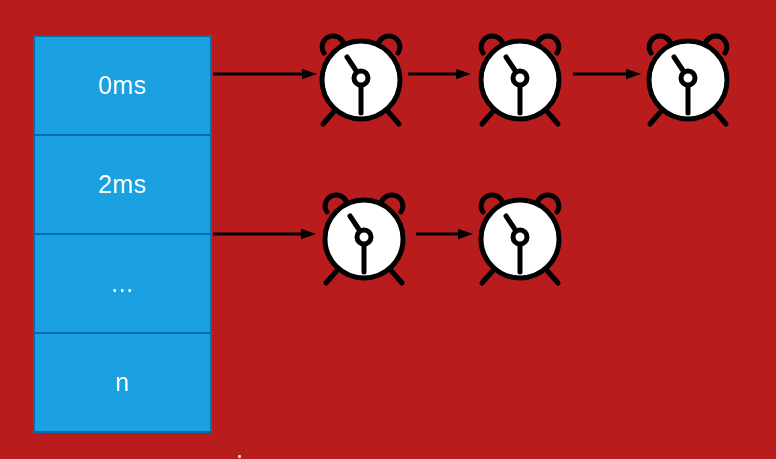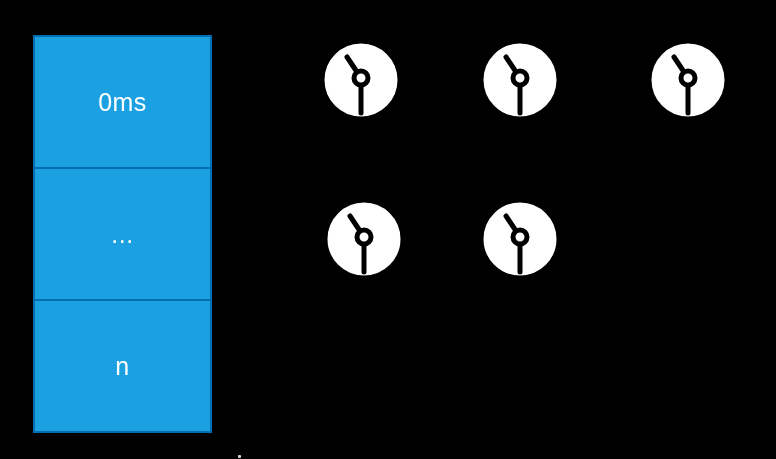--- a/index.html
+++ b/index.html
@@ -1,17 +1,17 @@
 <!DOCTYPE html>
 <html><head>
 <meta charset="utf-8">
 <style>
   html,body{margin:0;padding:0;background:#fff;}
   #canvas{
-    position:relative;width:776px;height:459px;background:#000000;overflow:hidden;
+    position:relative;width:776px;height:459px;background:#b91c1c;overflow:hidden;
     font-family:"Liberation Sans","DejaVu Sans",sans-serif;
   }
   .stack{
     position:absolute;left:33px;top:35px;width:179px;height:398px;
     box-sizing:border-box;display:flex;flex-direction:column;
     border:2px solid var(--stroke,#006EAF);background:var(--fill,#1BA1E2);
   }
   .cell{
     flex:1;display:flex;align-items:center;justify-content:center;
     color:var(--label,#ffffff);font-size:25px;line-height:1;letter-spacing:0.5px;
@@ -26,20 +26,23 @@
   }
 </style>
 </head>
 <body>
 
 <div id="canvas">
 
   <div class="stack" style="--fill: #1BA1E2; --stroke: #006EAF; --label: #ffffff;">
     <div class="cell">
       <span>0ms</span>
+    </div>
+    <div class="cell">
+      <span>2ms</span>
     </div>
     <div class="cell">
       <span>...</span>
     </div>
     <div class="cell">
       <span>n</span>
     </div>
   </div>
 
   <div class="chain-row">

